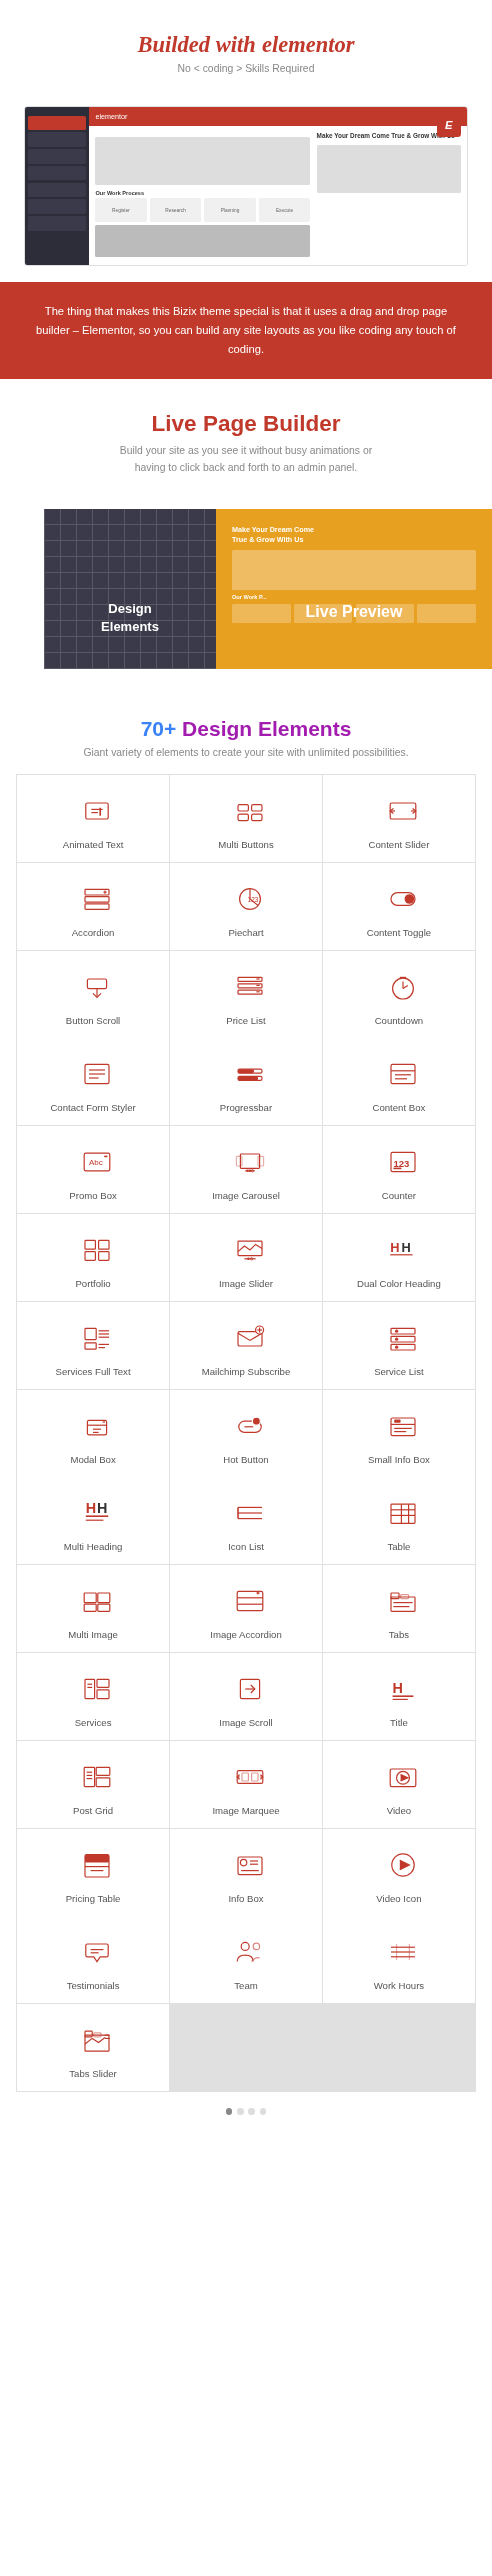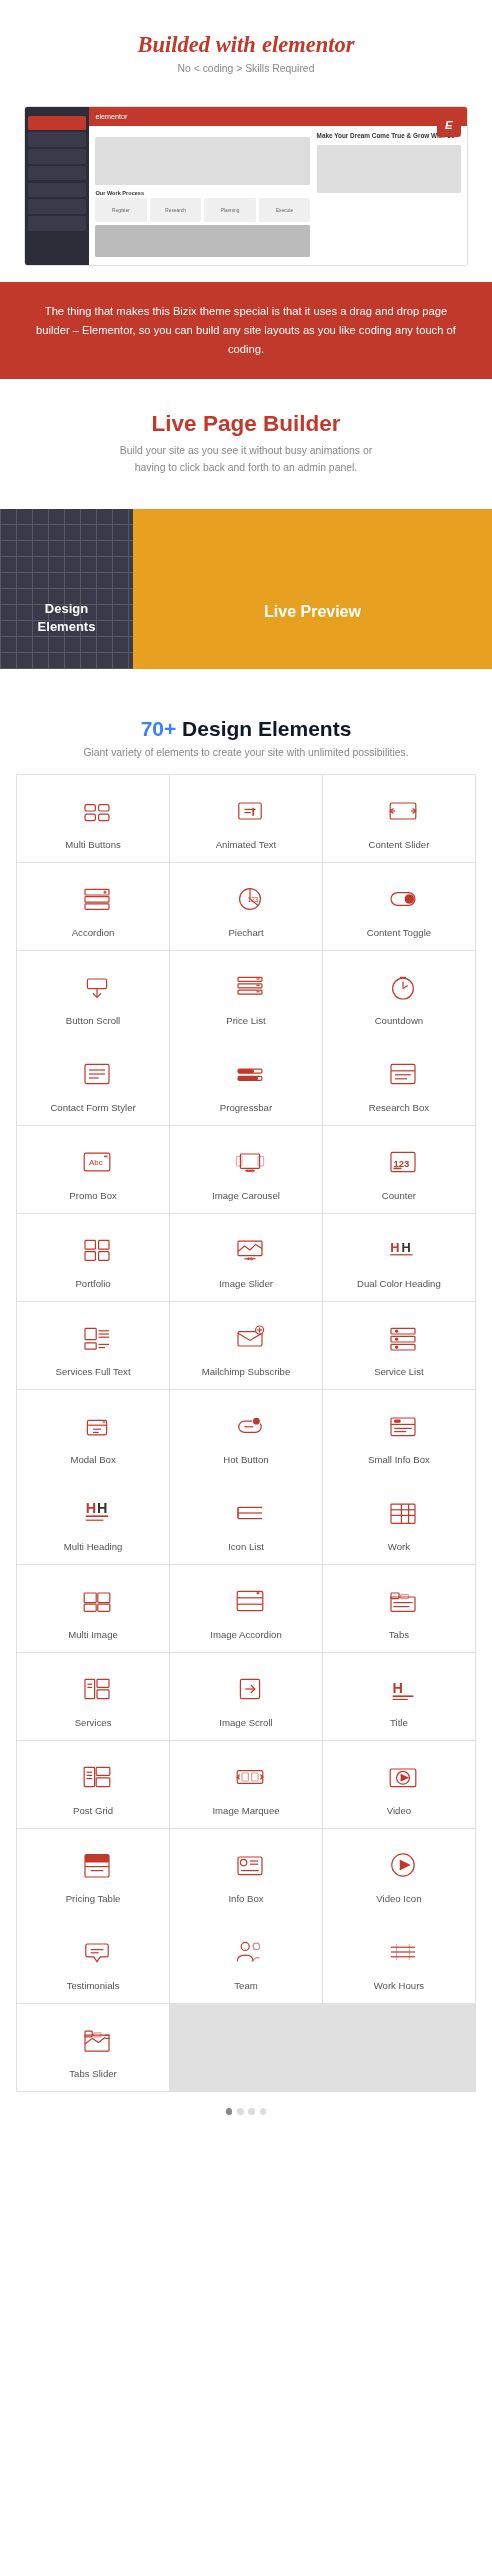--- a/index.html
+++ b/index.html
@@ -179,24 +179,25 @@
     }
 
     
     .live-preview-mockup {
       margin: 16px 0;
       display: flex;
       height: 160px;
       overflow: hidden;
     }
     .lp-left {
-      width: 133px;
+      width: 172px;
       background: #3a3a4a;
       position: relative;
       flex-shrink: 0;
+      margin-left: 44px;
     }
     .lp-left .design-elements-label {
       position: absolute;
       bottom: 32px;
       left: 0; right: 0;
       text-align: center;
       color: #fff;
       font-size: 13px;
       font-weight: bold;
       line-height: 1.4;
@@ -261,21 +262,21 @@
       padding: 32px 16px 16px;
       text-align: center;
       background: #fff;
     }
     .design-elements-section h2 {
       font-size: 21px;
       font-weight: 700;
       color: #333;
     }
     .design-elements-section h2 span {
-      color: #0f172a;
+      color: #a21caf;
     }
     .design-elements-section > p {
       font-size: 10.4px;
       color: #888;
       margin-top: 6.4px;
     }
 
     
     .elements-grid {
       display: grid;
@@ -394,55 +395,66 @@
 
 <div class="live-preview-mockup">
   <div class="lp-left">
     <div class="grid-overlay"></div>
     <div class="design-elements-label">
       <span>Design</span><br>
       <span>Elements</span>
     </div>
   </div>
   <div class="lp-right">
+    <div class="overlay-content">
+      <div class="overlay-hero">Make Your Dream Come<br>True &amp; Grow With Us</div>
+      <div class="overlay-img"></div>
+      <div class="overlay-section">Our Work P...</div>
+      <div class="overlay-steps">
+        <div class="overlay-step"></div>
+        <div class="overlay-step"></div>
+        <div class="overlay-step"></div>
+        <div class="overlay-step"></div>
+      </div>
+    </div>
     <div class="live-preview-label">Live Preview</div>
   </div>
 </div>
 
 <div class="design-elements-section">
   <h2>
     <span style="color:#3b82f6;">70+</span>
     <span> </span>
     <span>Design Elements</span>
   </h2>
   <p>Giant variety of elements to create your site with unlimited possibilities.</p>
 
   <div class="elements-grid">
 
     <div class="element-cell">
       <div class="element-icon">
         <svg viewBox="0 0 40 40">
+            <rect x="6" y="10" width="28" height="20" rx="2"></rect>
+            <line x1="13" y1="18" x2="27" y2="18"></line>
+            <line x1="13" y1="22" x2="21" y2="22"></line>
+            <line x1="24" y1="26" x2="24" y2="16" stroke-width="2"></line>
+          </svg>
+      </div>
+      <span class="element-label">Animated Text</span>
+    </div>
+    <div class="element-cell">
+      <div class="element-icon">
+        <svg viewBox="0 0 40 40">
             <rect x="5" y="12" width="13" height="8" rx="2"></rect>
             <rect x="22" y="12" width="13" height="8" rx="2"></rect>
             <rect x="5" y="24" width="13" height="8" rx="2"></rect>
             <rect x="22" y="24" width="13" height="8" rx="2"></rect>
           </svg>
       </div>
       <span class="element-label">Multi Buttons</span>
-    </div>
-    <div class="element-cell">
-      <div class="element-icon">
-        <svg viewBox="0 0 40 40">
-            <rect x="6" y="10" width="28" height="20" rx="2"></rect>
-            <line x1="13" y1="18" x2="27" y2="18"></line>
-            <line x1="13" y1="22" x2="21" y2="22"></line>
-            <line x1="24" y1="26" x2="24" y2="16" stroke-width="2"></line>
-          </svg>
-      </div>
-      <span class="element-label">Animated Text</span>
     </div>
     <div class="element-cell">
       <div class="element-icon">
         <svg viewBox="0 0 40 40">
             <rect x="4" y="10" width="32" height="20" rx="2"></rect>
             <line x1="4" y1="20" x2="10" y2="20"></line>
             <line x1="30" y1="20" x2="36" y2="20"></line>
             <polyline points="8,17 4,20 8,23"></polyline>
             <polyline points="32,17 36,20 32,23"></polyline>
           </svg>
@@ -543,21 +555,21 @@
 
     <div class="element-cell">
       <div class="element-icon">
         <svg viewBox="0 0 40 40">
             <rect x="5" y="8" width="30" height="24" rx="2"></rect>
             <line x1="5" y1="16" x2="35" y2="16"></line>
             <line x1="10" y1="21" x2="30" y2="21"></line>
             <line x1="10" y1="26" x2="25" y2="26"></line>
           </svg>
       </div>
-      <span class="element-label">Research Box</span>
+      <span class="element-label">Content Box</span>
     </div>
     <div class="element-cell">
       <div class="element-icon">
         <svg viewBox="0 0 40 40">
             <rect x="4" y="9" width="32" height="22" rx="2"></rect>
             <text x="10" y="24" font-size="10" fill="#c0392b" stroke="none">Abc</text>
             <line x1="29" y1="13" x2="33" y2="13" stroke-width="2"></line>
           </svg>
       </div>
       <span class="element-label">Promo Box</span>
@@ -722,21 +734,21 @@
     <div class="element-cell">
       <div class="element-icon">
         <svg viewBox="0 0 40 40">
             <rect x="5" y="9" width="30" height="24" rx="1"></rect>
             <line x1="5" y1="16" x2="35" y2="16"></line>
             <line x1="5" y1="23" x2="35" y2="23"></line>
             <line x1="18" y1="9" x2="18" y2="33"></line>
             <line x1="27" y1="9" x2="27" y2="33"></line>
           </svg>
       </div>
-      <span class="element-label">Work</span>
+      <span class="element-label">Table</span>
     </div>
     <div class="element-cell">
       <div class="element-icon">
         <svg viewBox="0 0 40 40">
             <rect x="4" y="10" width="15" height="12" rx="1"></rect>
             <rect x="21" y="10" width="15" height="12" rx="1"></rect>
             <rect x="4" y="24" width="15" height="9" rx="1"></rect>
             <rect x="21" y="24" width="15" height="9" rx="1"></rect>
           </svg>
       </div>

